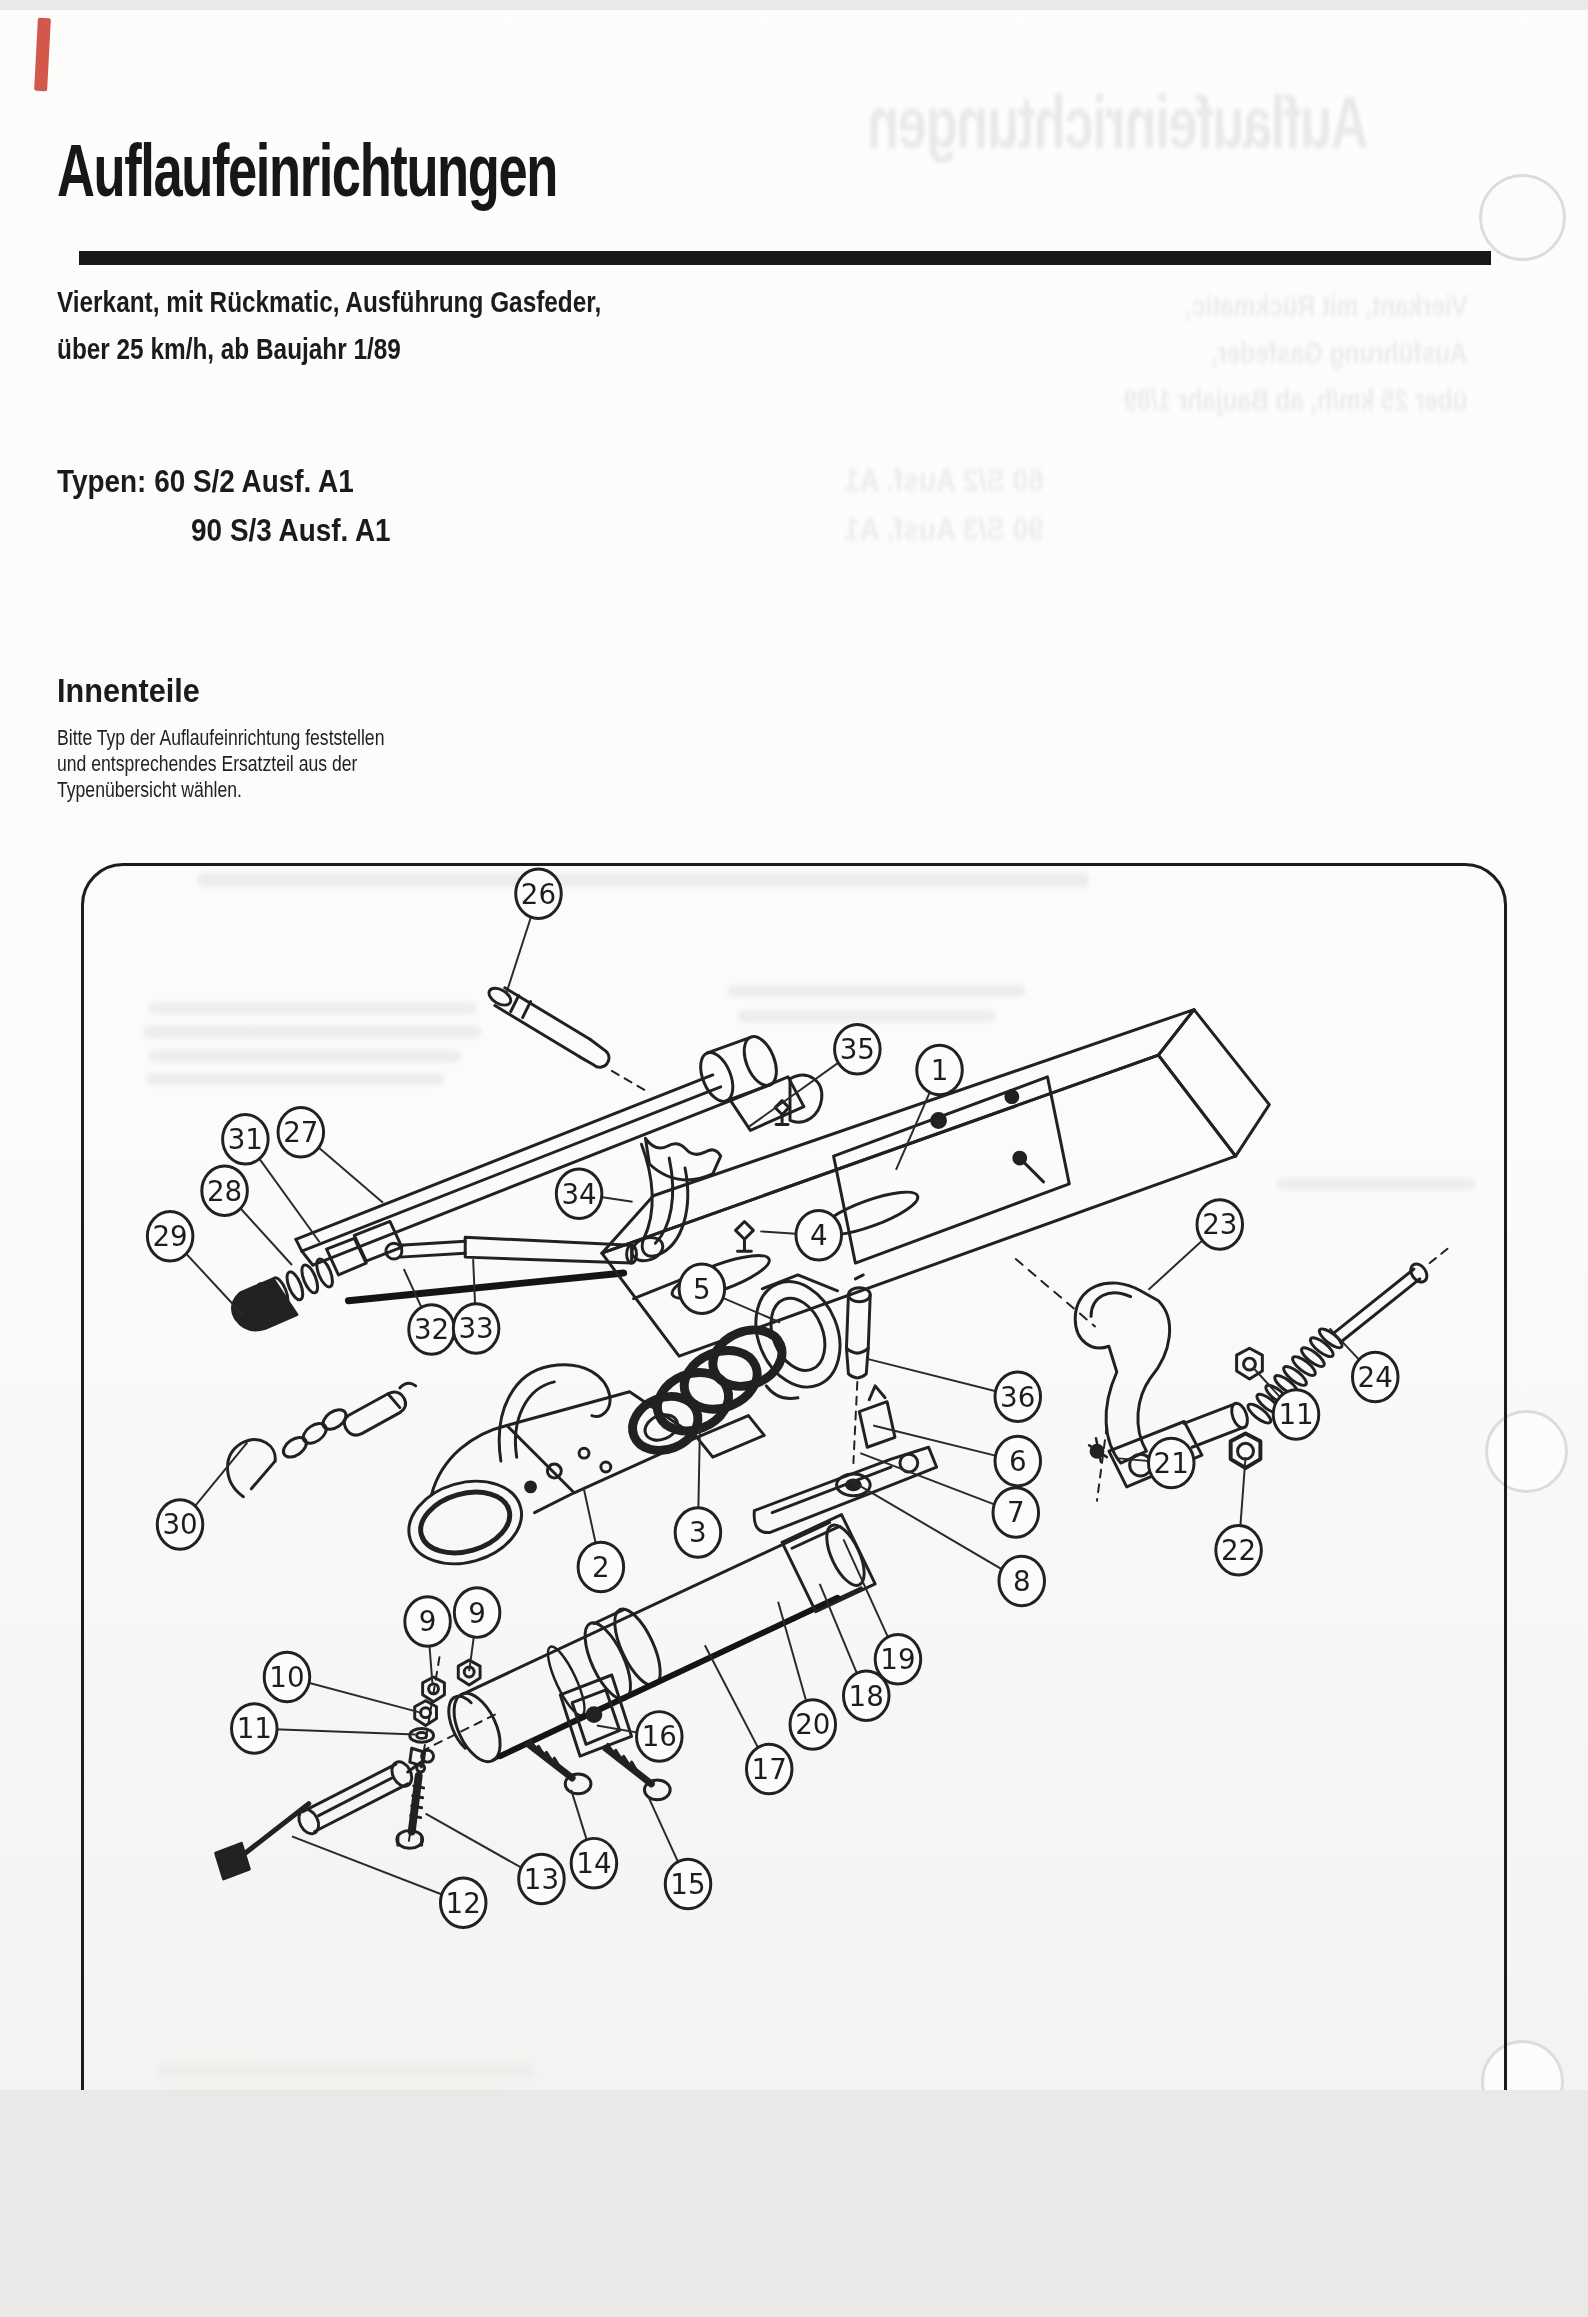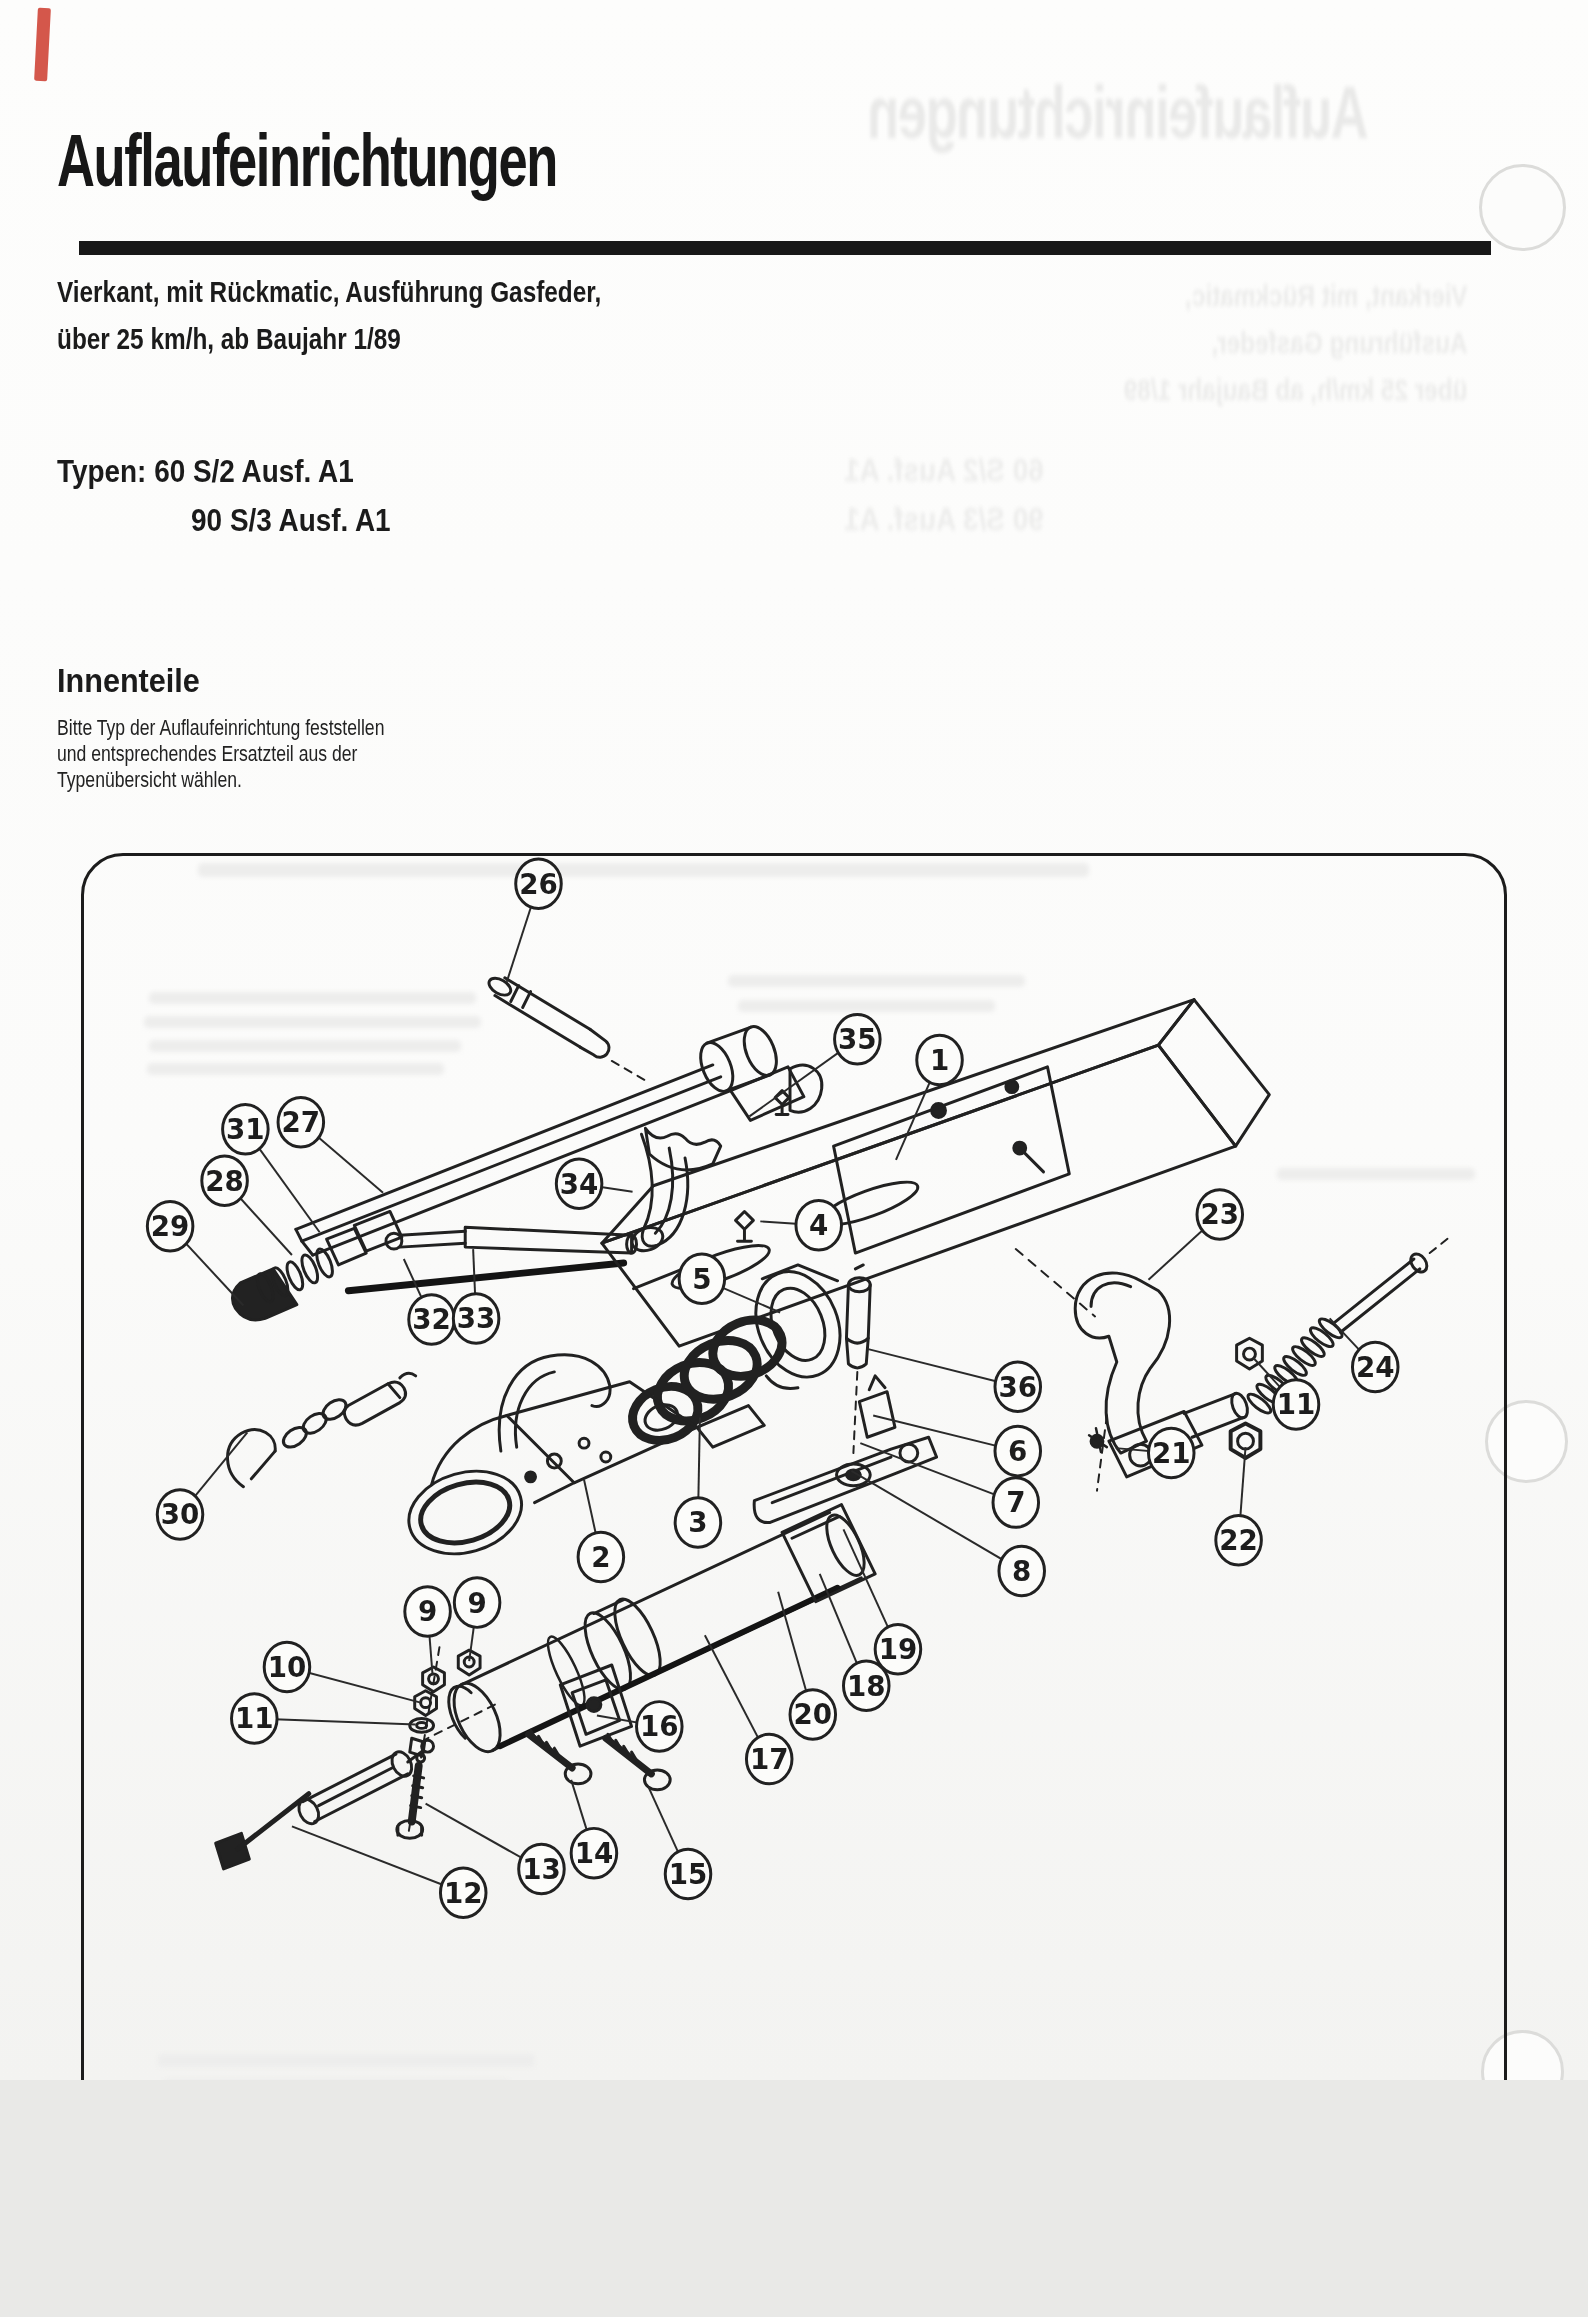--- a/index.html
+++ b/index.html
@@ -1,35 +1,35 @@
 <!DOCTYPE html>
 <html><head>
 <meta charset="utf-8">
 <style>
   html,body{margin:0;padding:0;background:#e9e9e7;}
-  .page{position:relative;width:1588px;height:2080px;margin:0 auto;overflow:hidden;
+  .page{position:relative;width:1588px;height:2080px;margin:10px auto;overflow:hidden;
         background:linear-gradient(180deg,#fdfdfc 0%,#fbfbfa 55%,#f3f3f1 100%);
         font-family:"Liberation Sans",sans-serif;color:#1d1d1d;}
   .abs{position:absolute;}
   
   .title{left:57px;top:117px;font-size:75px;font-weight:bold;letter-spacing:-2px;
          transform:scaleX(.70);transform-origin:left top;white-space:nowrap;color:#171717;}
   .title-rule{left:79px;top:241px;width:1412px;height:14px;background:#181818;}
   .subtitle{left:57px;top:269px;font-size:29px;font-weight:bold;line-height:47px;
             transform:scaleX(.84);transform-origin:left top;white-space:nowrap;color:#1b1b1b;}
   .typen{left:57px;top:447px;font-size:31px;font-weight:bold;line-height:49px;
          transform:scaleX(.90);transform-origin:left top;white-space:nowrap;color:#1b1b1b;}
   .typen-line2{padding-left:149px;}
   .innen-h{left:57px;top:661px;font-size:34px;font-weight:bold;
            transform:scaleX(.90);transform-origin:left top;color:#1b1b1b;}
   .innen-note{left:57px;top:715px;font-size:22px;line-height:26px;
               transform:scaleX(.80);transform-origin:left top;white-space:nowrap;color:#222;}
   
   .dbox{left:81px;top:853px;width:1420px;height:1319px;border:3px solid #1c1c1c;border-radius:42px;
-        background:transparent;font-weight:bold;}
+        background:transparent;}
   .dbox svg{position:absolute;left:-3px;top:-3px;}
   
   .footer{left:85px;top:2186px;font-size:25px;transform:scaleX(.82);transform-origin:left top;color:#222;}
   .bottom-bar{left:79px;top:2232px;width:1509px;height:25px;background:#181818;}
   .hairline{left:297px;top:2298px;width:1089px;height:2px;background:#e4e4e2;}
   
   .ghost{color:#e9e9e8;filter:blur(2px);white-space:nowrap;}
   .ghost-title{left:693px;top:69px;width:851px;font-size:75px;font-weight:bold;letter-spacing:-2px;
                transform:scale(-0.70,1);transform-origin:center;text-align:center;}
   .ghost-sub{left:1049px;top:273px;width:455px;font-size:29px;font-weight:bold;line-height:47px;

